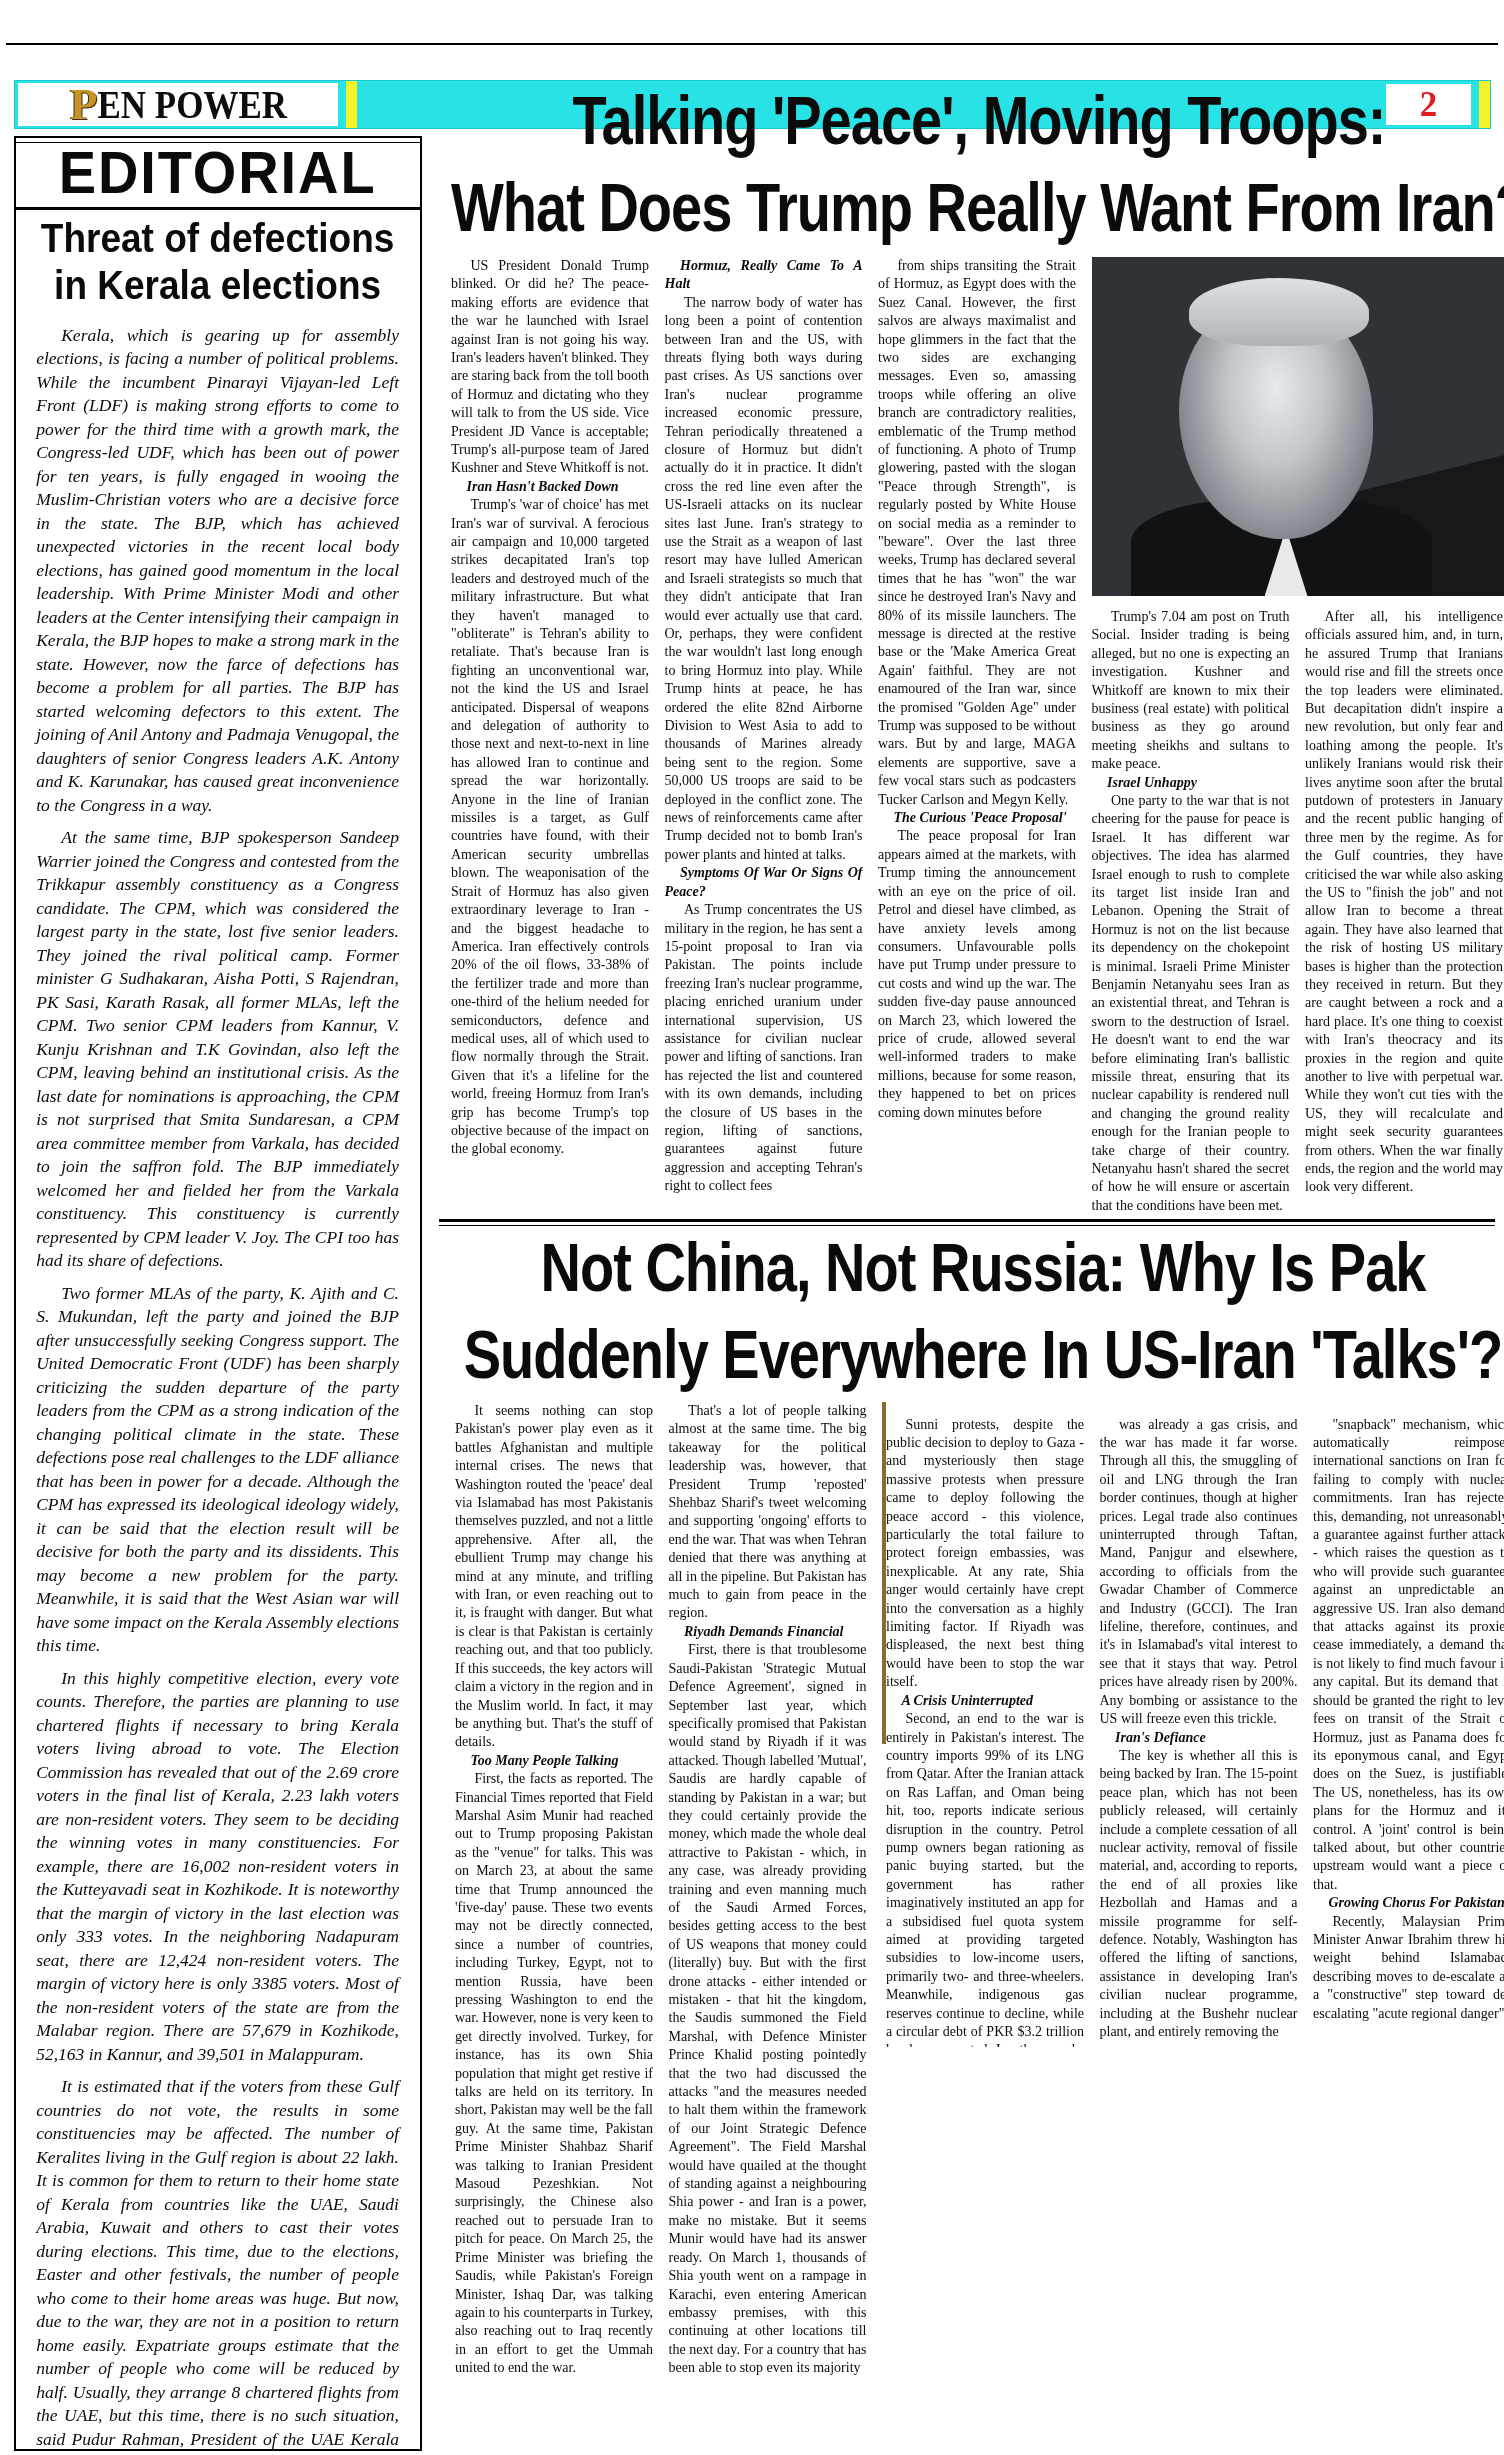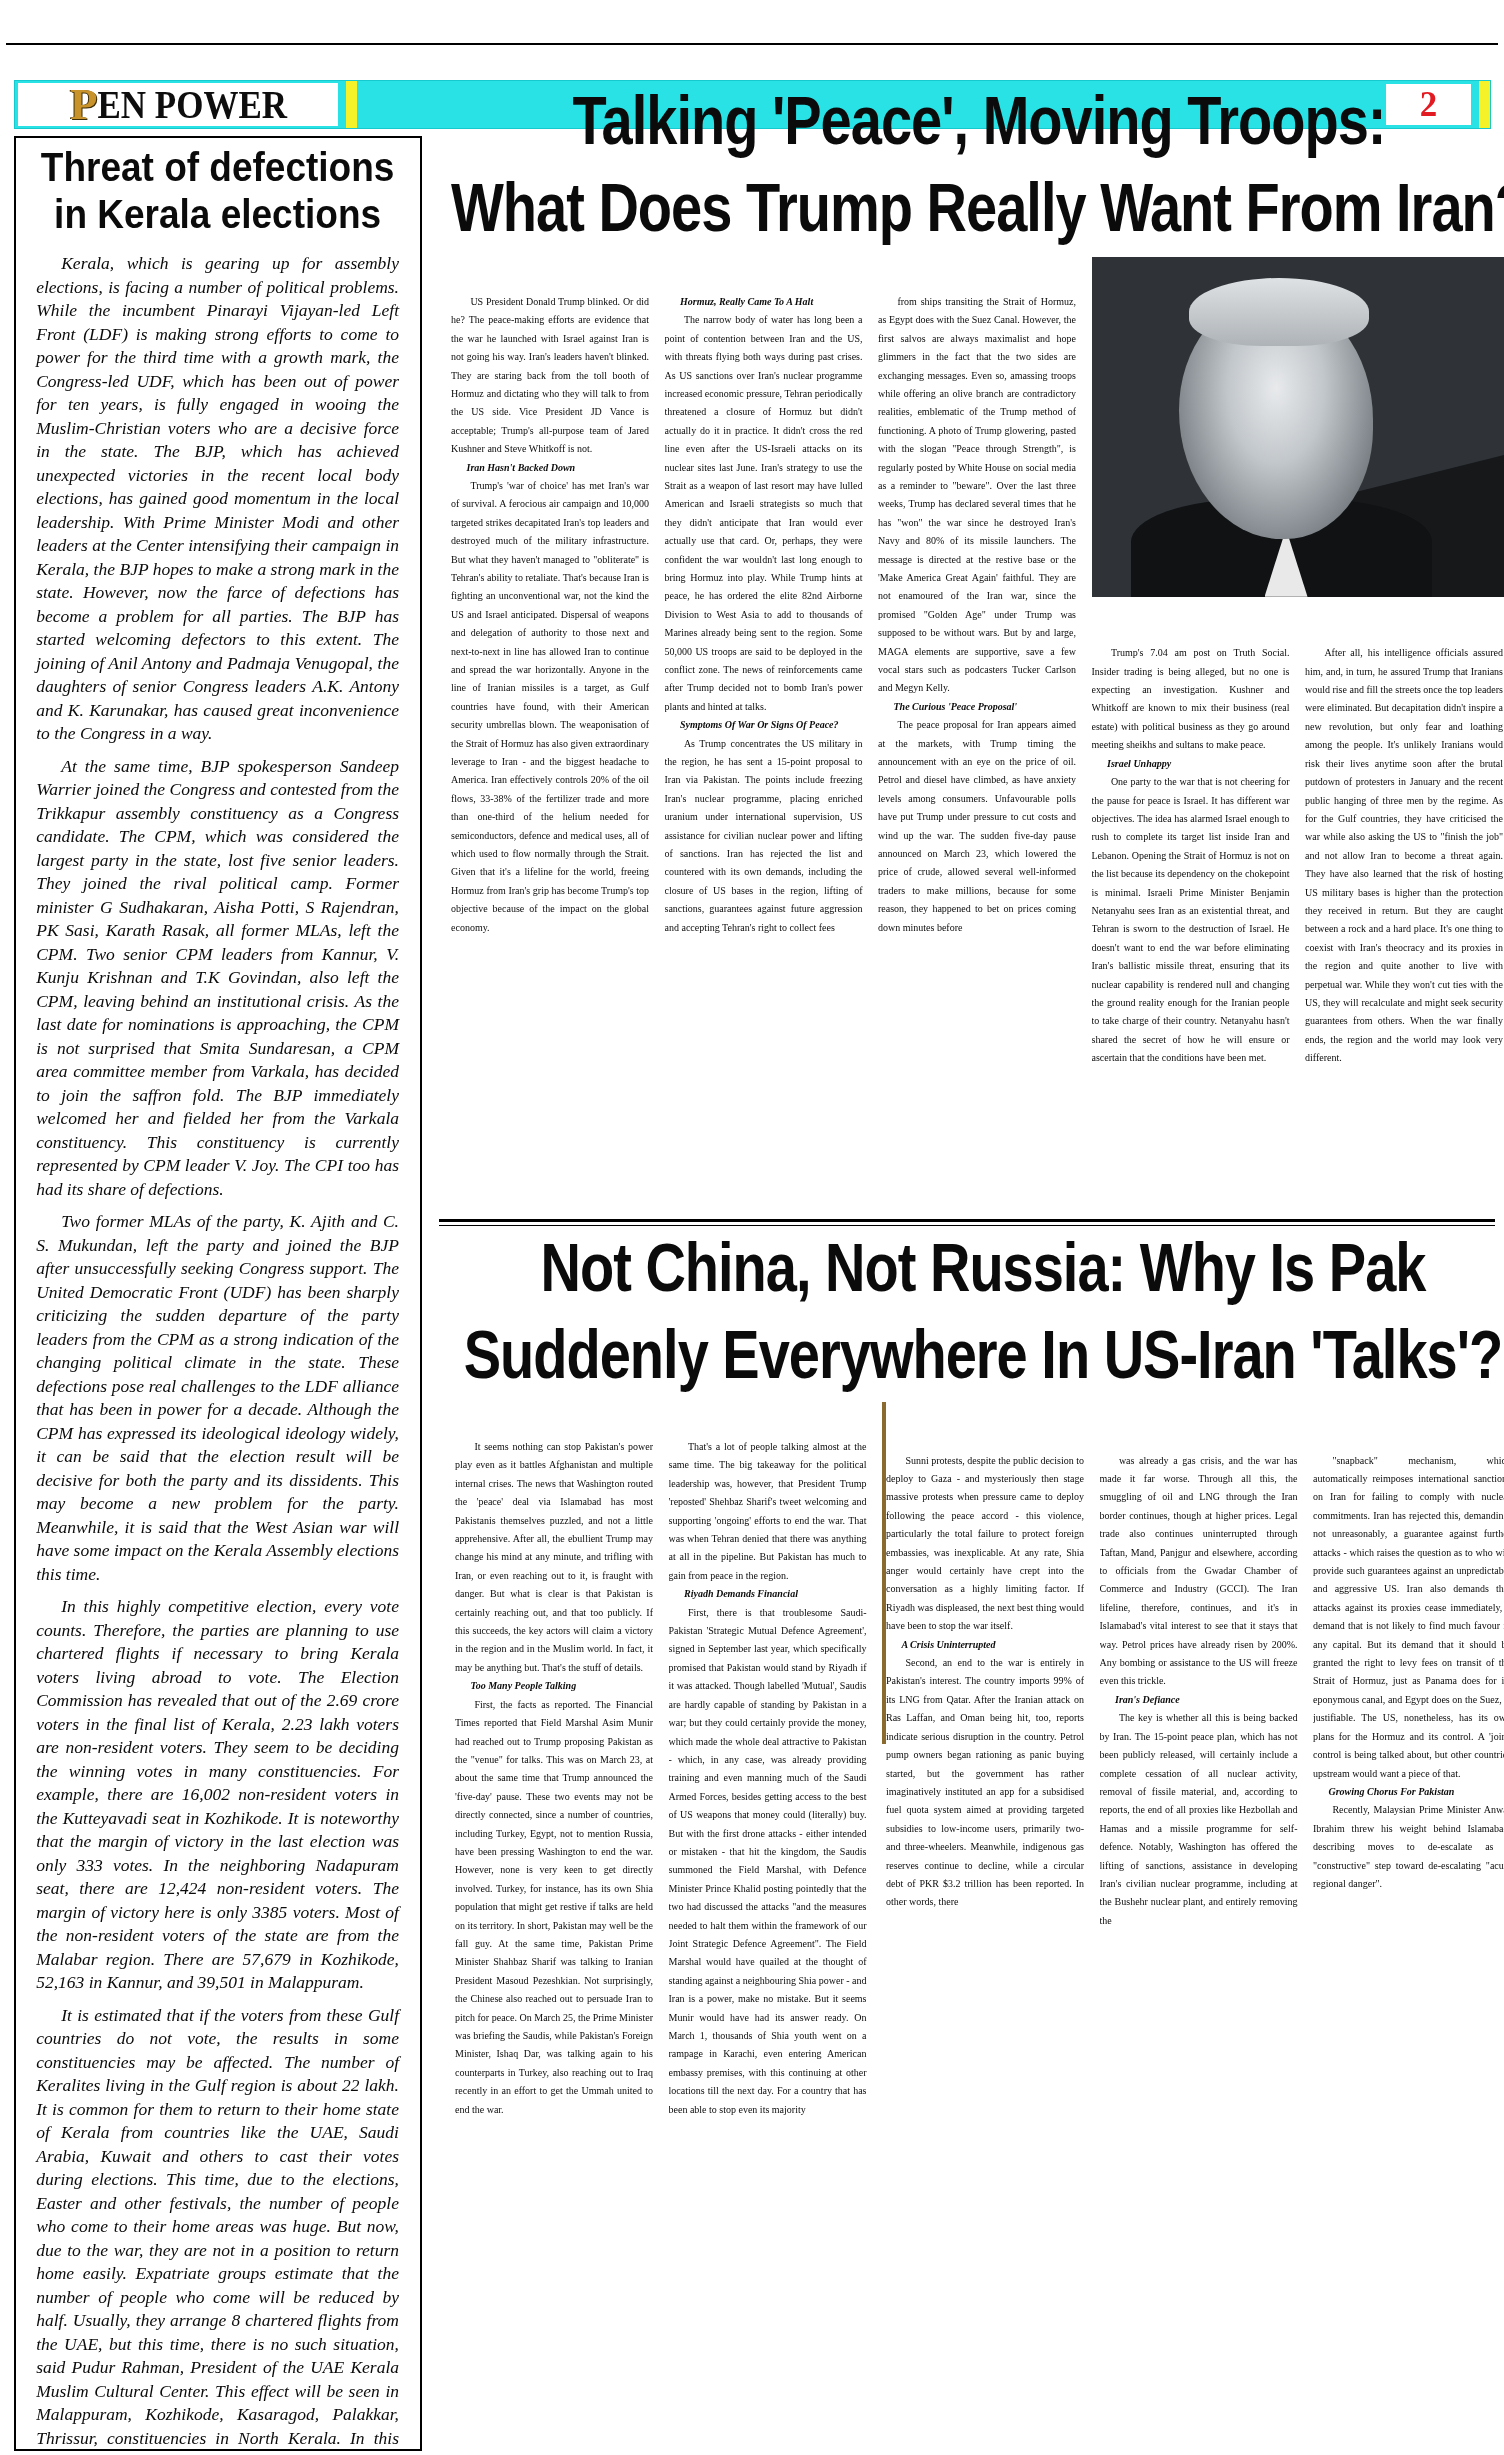--- a/index.html
+++ b/index.html
@@ -30,21 +30,21 @@
   #editorial-label{font-family:"Liberation Sans",sans-serif;font-weight:900;font-size:56px;letter-spacing:1.9px;
     display:inline-block;transform:scaleY(1.05);line-height:1.0;}
   #editorial-headline{font-family:"Liberation Sans",sans-serif;font-weight:900;font-size:37px;line-height:43px;
     text-align:center;margin:9.7px 5.8px 7.8px 5.8px;transform:scaleY(1.08);}
   #editorial-body{padding:1.9px 11.6px 0 11.6px;font-size:17.5px;line-height:23.5px;text-align:justify;}
   #editorial-body .para{text-indent:25px;margin:9px;font-style:italic;}
   
   .headline-line{font-family:"Liberation Sans",sans-serif;font-weight:900;text-align:center;
     letter-spacing:-1px;transform:scaleY(1.22);transform-origin:center top;line-height:1.0;white-space:nowrap;}
   .cols-row{display:flex;gap:15.5px;}
-  .ncol{width:198px;font-size:10px;line-height:18.4px;text-align:justify;overflow:hidden;margin-top:36px;}
+  .ncol{width:198px;font-size:14px;line-height:18.4px;text-align:justify;overflow:hidden;}
   .ncol .para{text-indent:19.4px;margin:0;}
   .ncol .sub{font-weight:700;font-style:italic;text-indent:15.5px;margin:0;}
   
   #article1{left:451px;top:85px;width:1056px;}
   #a1-line1{font-size:56px;margin-top:1.9px;}
   #a1-line2{font-size:56px;margin-top:31px;}
   #a1-row{margin-top:27px;height:957px;}
   #a1-right{width:415px;display:flex;flex-direction:column;}
   #photo-trump{width:415px;height:340px;position:relative;overflow:hidden;background:#2f3338;}
   #photo-trump .map-side{position:absolute;right:0;top:0;width:46%;height:100%;
@@ -96,20 +96,23 @@
   </div>
   <div class="vbar"></div>
   <div id="mast-spacer"></div>
   <div id="pagenum-box">
     <span id="pagenum">2</span>
   </div>
   <div class="vbar"></div>
 </div>
 
 <div class="abs" id="editorial">
+  <div id="editorial-label-box">
+    <span id="editorial-label">EDITORIAL</span>
+  </div>
   <div id="editorial-headline">Threat of defections in Kerala elections</div>
   <div id="editorial-body">
       <div class="para">Kerala, which is gearing up for assembly elections, is facing a number of political problems. While the incumbent Pinarayi Vijayan-led Left Front (LDF) is making strong efforts to come to power for the third time with a growth mark, the Congress-led UDF, which has been out of power for ten years, is fully engaged in wooing the Muslim-Christian voters who are a decisive force in the state. The BJP, which has achieved unexpected victories in the recent local body elections, has gained good momentum in the local leadership. With Prime Minister Modi and other leaders at the Center intensifying their campaign in Kerala, the BJP hopes to make a strong mark in the state. However, now the farce of defections has become a problem for all parties. The BJP has started welcoming defectors to this extent. The joining of Anil Antony and Padmaja Venugopal, the daughters of senior Congress leaders A.K. Antony and K. Karunakar, has caused great inconvenience to the Congress in a way.</div>
       <div class="para">At the same time, BJP spokesperson Sandeep Warrier joined the Congress and contested from the Trikkapur assembly constituency as a Congress candidate. The CPM, which was considered the largest party in the state, lost five senior leaders. They joined the rival political camp. Former minister G Sudhakaran, Aisha Potti, S Rajendran, PK Sasi, Karath Rasak, all former MLAs, left the CPM. Two senior CPM leaders from Kannur, V. Kunju Krishnan and T.K Govindan, also left the CPM, leaving behind an institutional crisis. As the last date for nominations is approaching, the CPM is not surprised that Smita Sundaresan, a CPM area committee member from Varkala, has decided to join the saffron fold. The BJP immediately welcomed her and fielded her from the Varkala constituency. This constituency is currently represented by CPM leader V. Joy. The CPI too has had its share of defections.</div>
       <div class="para">Two former MLAs of the party, K. Ajith and C. S. Mukundan, left the party and joined the BJP after unsuccessfully seeking Congress support. The United Democratic Front (UDF) has been sharply criticizing the sudden departure of the party leaders from the CPM as a strong indication of the changing political climate in the state. These defections pose real challenges to the LDF alliance that has been in power for a decade. Although the CPM has expressed its ideological ideology widely, it can be said that the election result will be decisive for both the party and its dissidents. This may become a new problem for the party. Meanwhile, it is said that the West Asian war will have some impact on the Kerala Assembly elections this time.</div>
       <div class="para">In this highly competitive election, every vote counts. Therefore, the parties are planning to use chartered flights if necessary to bring Kerala voters living abroad to vote. The Election Commission has revealed that out of the 2.69 crore voters in the final list of Kerala, 2.23 lakh voters are non-resident voters. They seem to be deciding the winning votes in many constituencies. For example, there are 16,002 non-resident voters in the Kutteyavadi seat in Kozhikode. It is noteworthy that the margin of victory in the last election was only 333 votes. In the neighboring Nadapuram seat, there are 12,424 non-resident voters. The margin of victory here is only 3385 voters. Most of the non-resident voters of the state are from the Malabar region. There are 57,679 in Kozhikode, 52,163 in Kannur, and 39,501 in Malappuram.</div>
       <div class="para">It is estimated that if the voters from these Gulf countries do not vote, the results in some constituencies may be affected. The number of Keralites living in the Gulf region is about 22 lakh. It is common for them to return to their home state of Kerala from countries like the UAE, Saudi Arabia, Kuwait and others to cast their votes during elections. This time, due to the elections, Easter and other festivals, the number of people who come to their home areas was huge. But now, due to the war, they are not in a position to return home easily. Expatriate groups estimate that the number of people who come will be reduced by half. Usually, they arrange 8 chartered flights from the UAE, but this time, there is no such situation, said Pudur Rahman, President of the UAE Kerala Muslim Cultural Center. This effect will be seen in Malappuram, Kozhikode, Kasaragod, Palakkar, Thrissur, constituencies in North Kerala. In this context, Muslim League General Secretary PMA Salam and senior Congress leader VD Satheesan said that they are considering using chartered flights for non-resident voters to cast their votes in the elections this time.</div>
     </div>
 </div>
 

